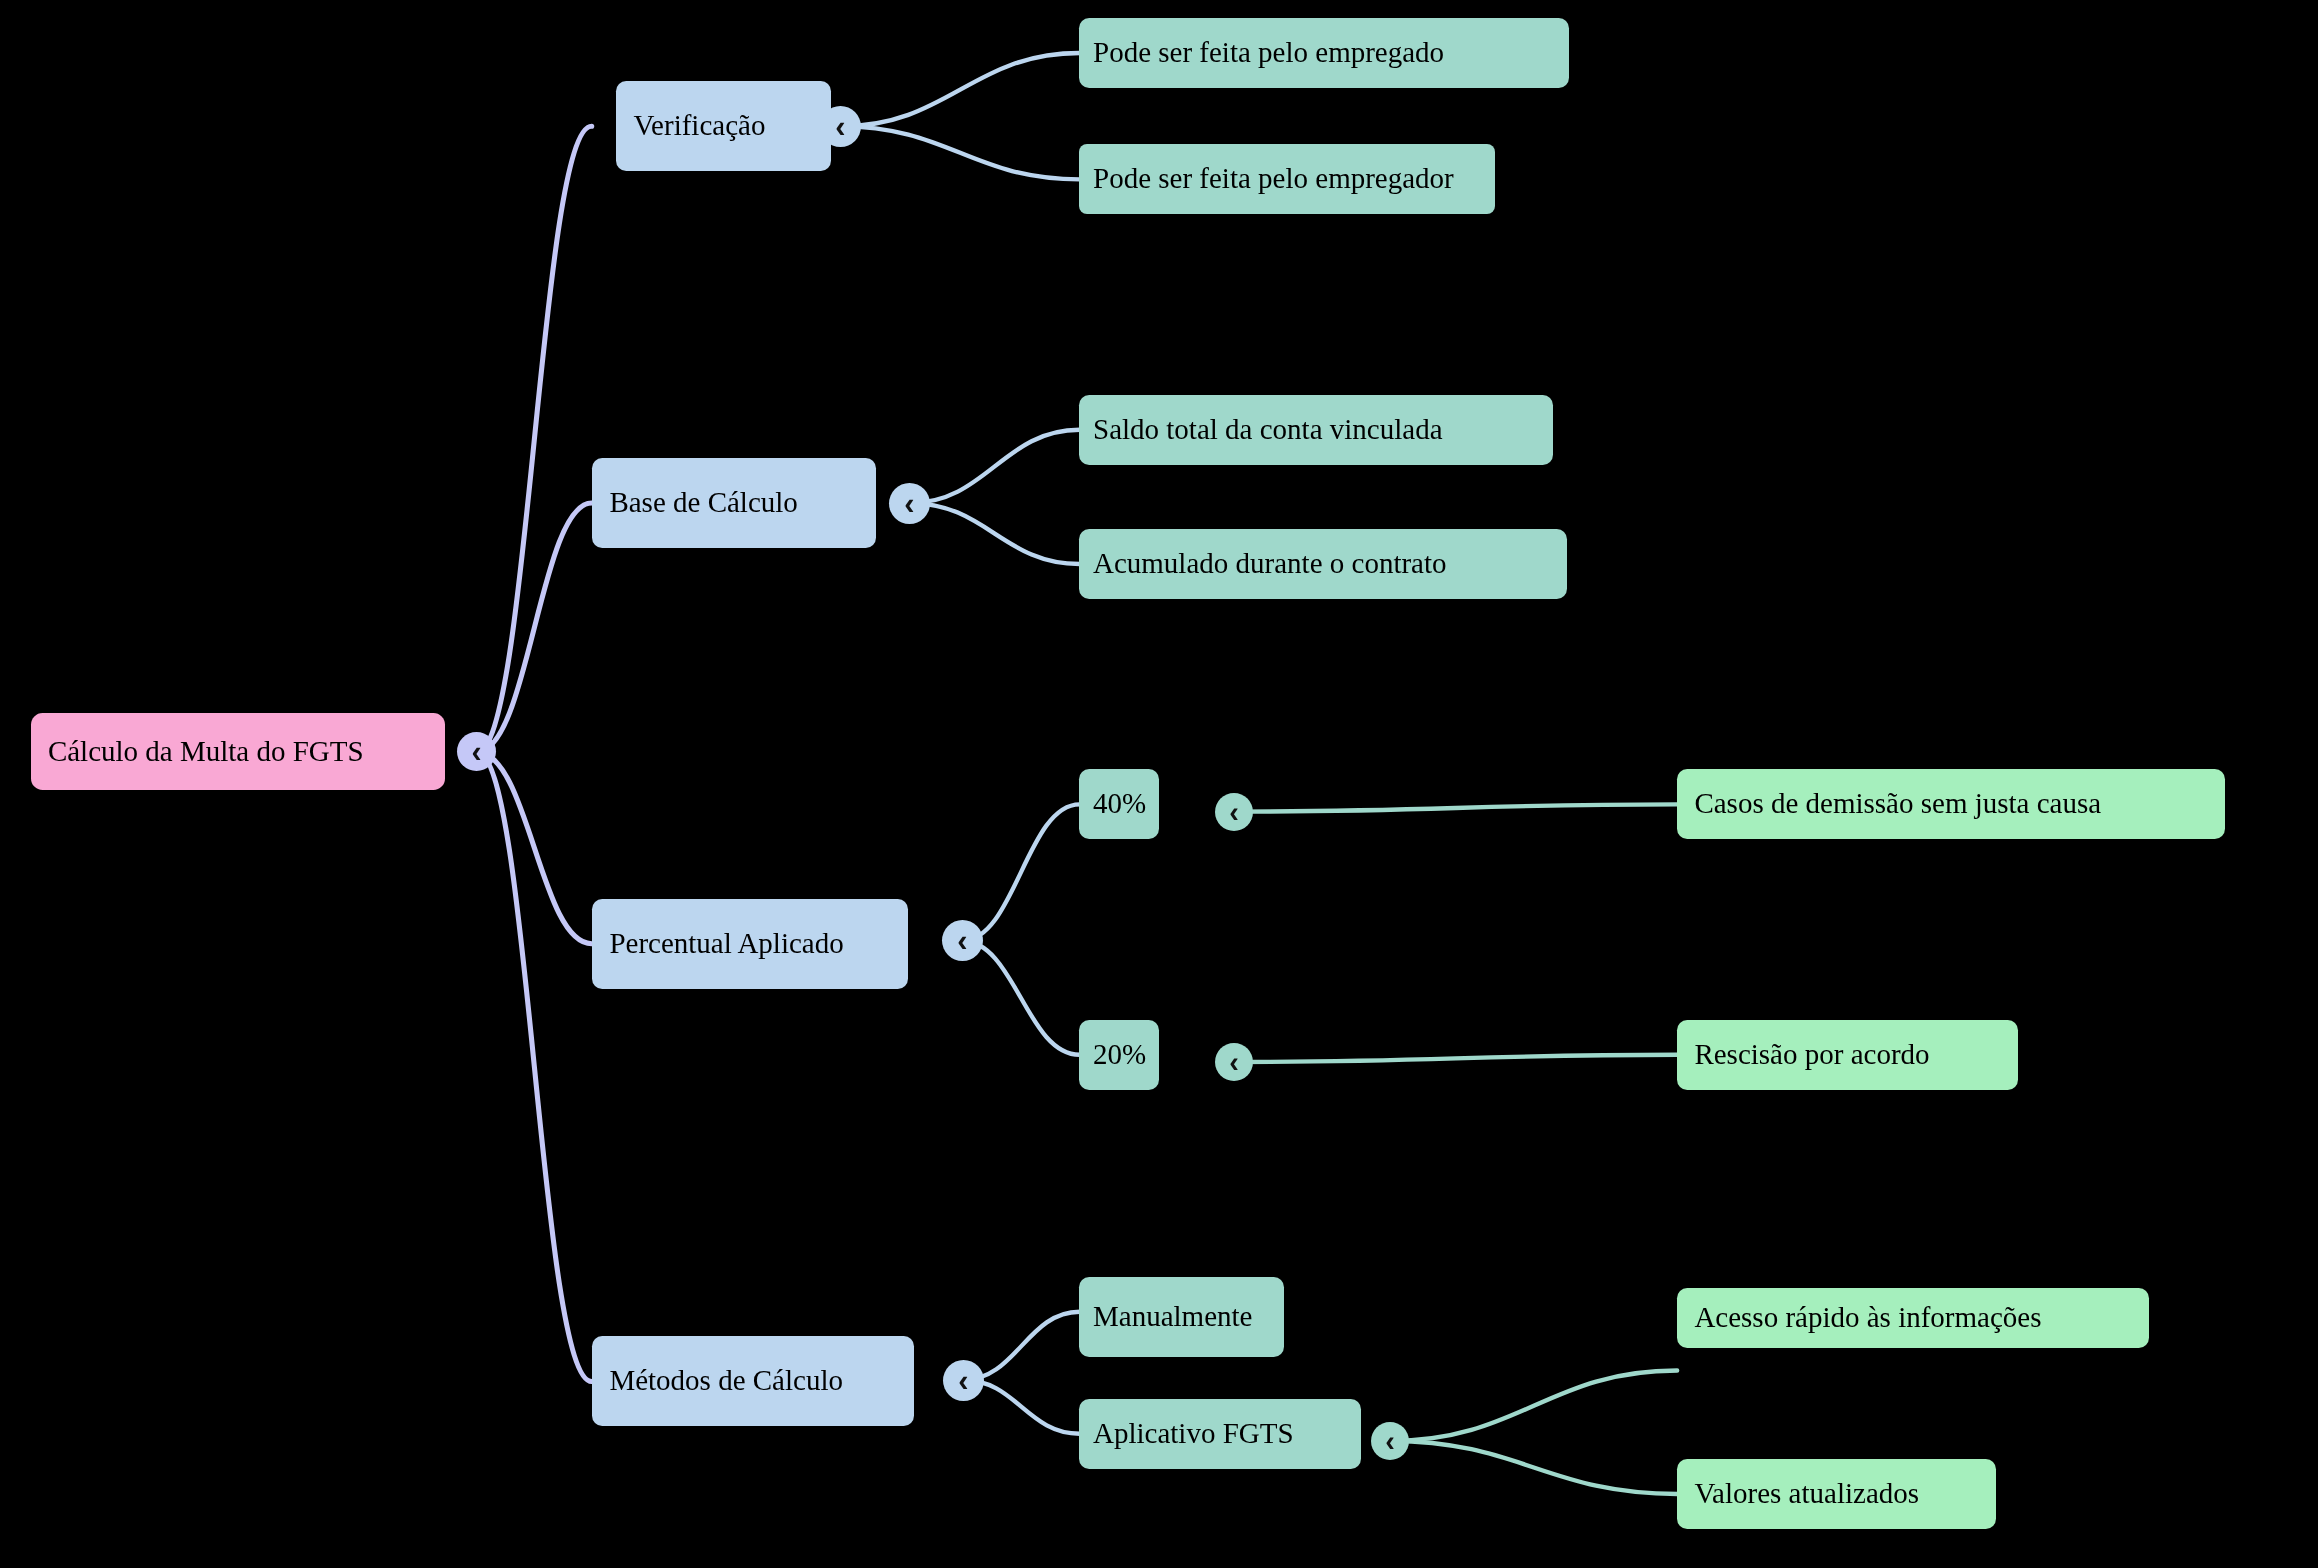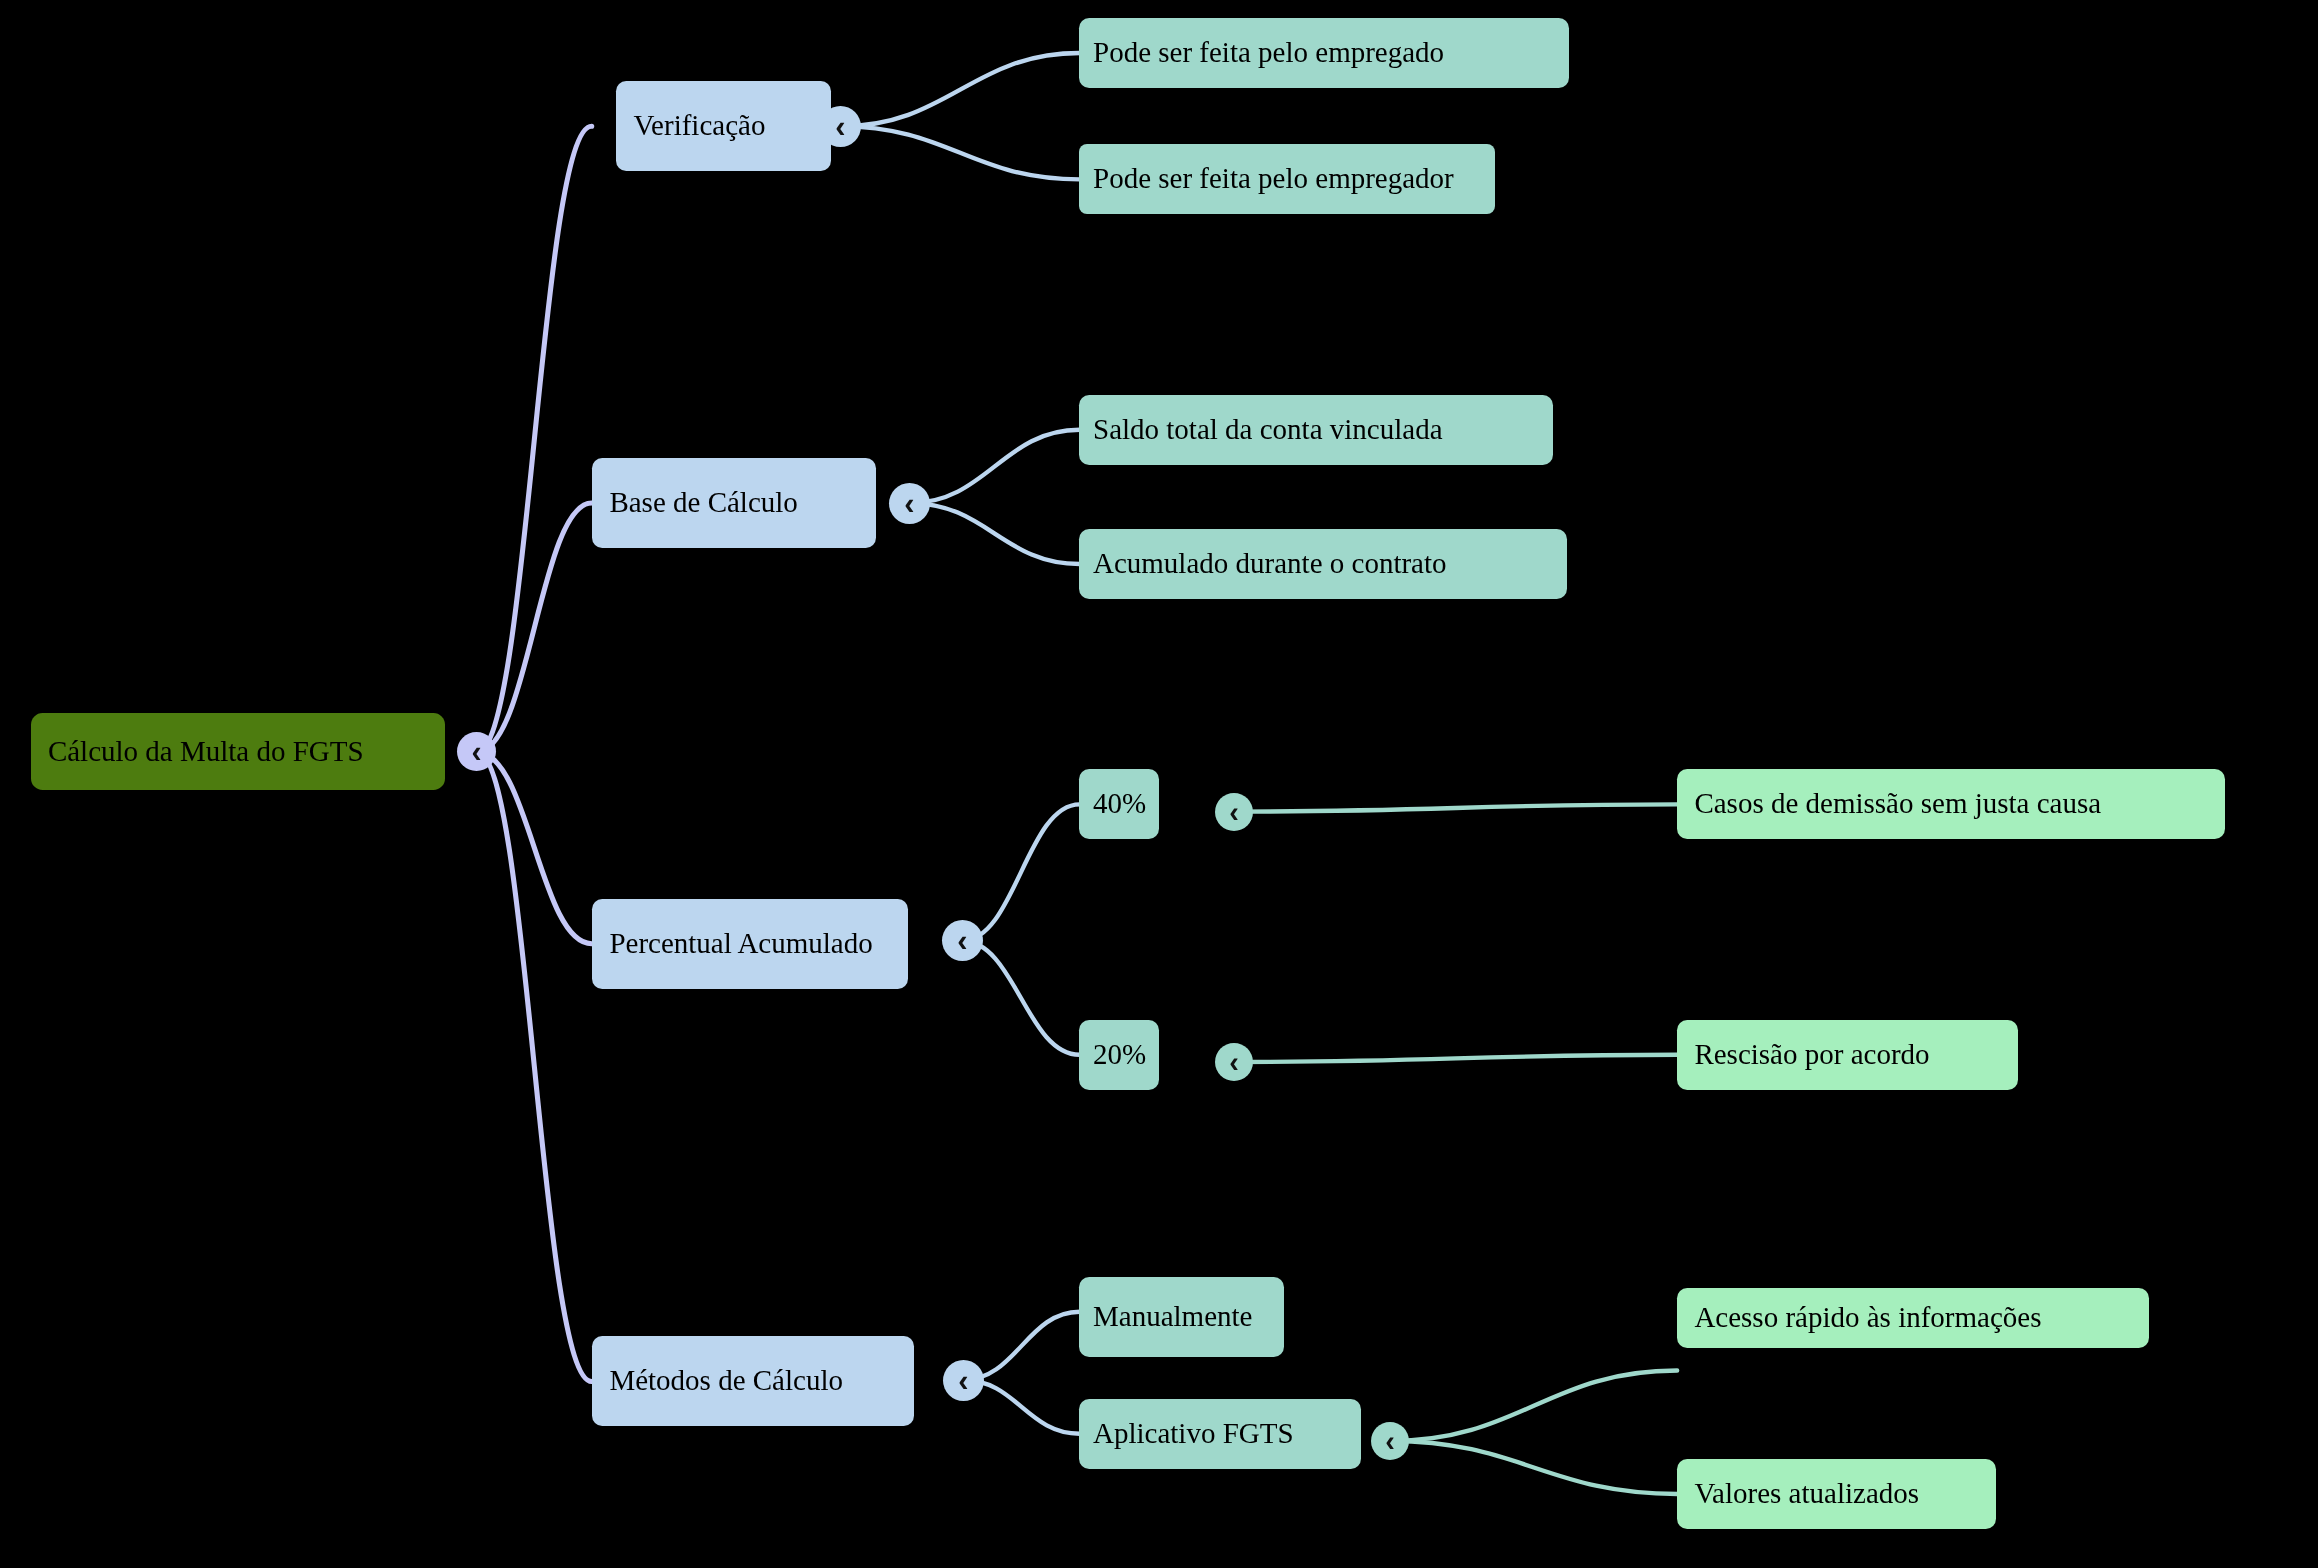--- a/index.html
+++ b/index.html
@@ -32,21 +32,21 @@
     box-sizing: border-box;
     display: flex;
     align-items: center;
     border-radius: 10.2px;
     color: #000000;
     white-space: nowrap;
     padding: 0 17.4px;
     line-height: 1.1;
   }
   .node-root {
-    background: #4d7c0f;
+    background: #f9a8d4;
     font-size: 29px;
     border-radius: 11.6px;
   }
   .node-branch {
     background: #bcd6ef;
     font-size: 29px;
   }
   .node-leaf {
     background: #9fd8cb;
     font-size: 29px;
@@ -116,21 +116,21 @@
         <span>Base de Cálculo</span>
       </div>
       <div class="collapse-badge badge-blue" style="left: 889px; top: 483px; width: 41px; height: 41px; font-size: 31px;">‹</div>
       <div class="node node-leaf" style="left: 1079px; top: 395px; width: 474px; height: 70px;">
         <span>Saldo total da conta vinculada</span>
       </div>
       <div class="node node-leaf" style="left: 1079px; top: 529px; width: 488px; height: 70px;">
         <span>Acumulado durante o contrato</span>
       </div>
       <div class="node node-branch" style="left: 592px; top: 899px; width: 316px; height: 90px;">
-        <span>Percentual Acumulado</span>
+        <span>Percentual Aplicado</span>
       </div>
       <div class="collapse-badge badge-blue" style="left: 942px; top: 920px; width: 41px; height: 41px; font-size: 31px;">‹</div>
       <div class="node node-leaf" style="left: 1079px; top: 769px; width: 80px; height: 70px;">
         <span>40%</span>
       </div>
       <div class="collapse-badge badge-teal" style="left: 1215px; top: 793px; width: 38px; height: 38px; font-size: 29px;">‹</div>
       <div class="node node-sub" style="left: 1677px; top: 769px; width: 548px; height: 70px;">
         <span>Casos de demissão sem justa causa</span>
       </div>
       <div class="node node-leaf" style="left: 1079px; top: 1020px; width: 80px; height: 70px;">

